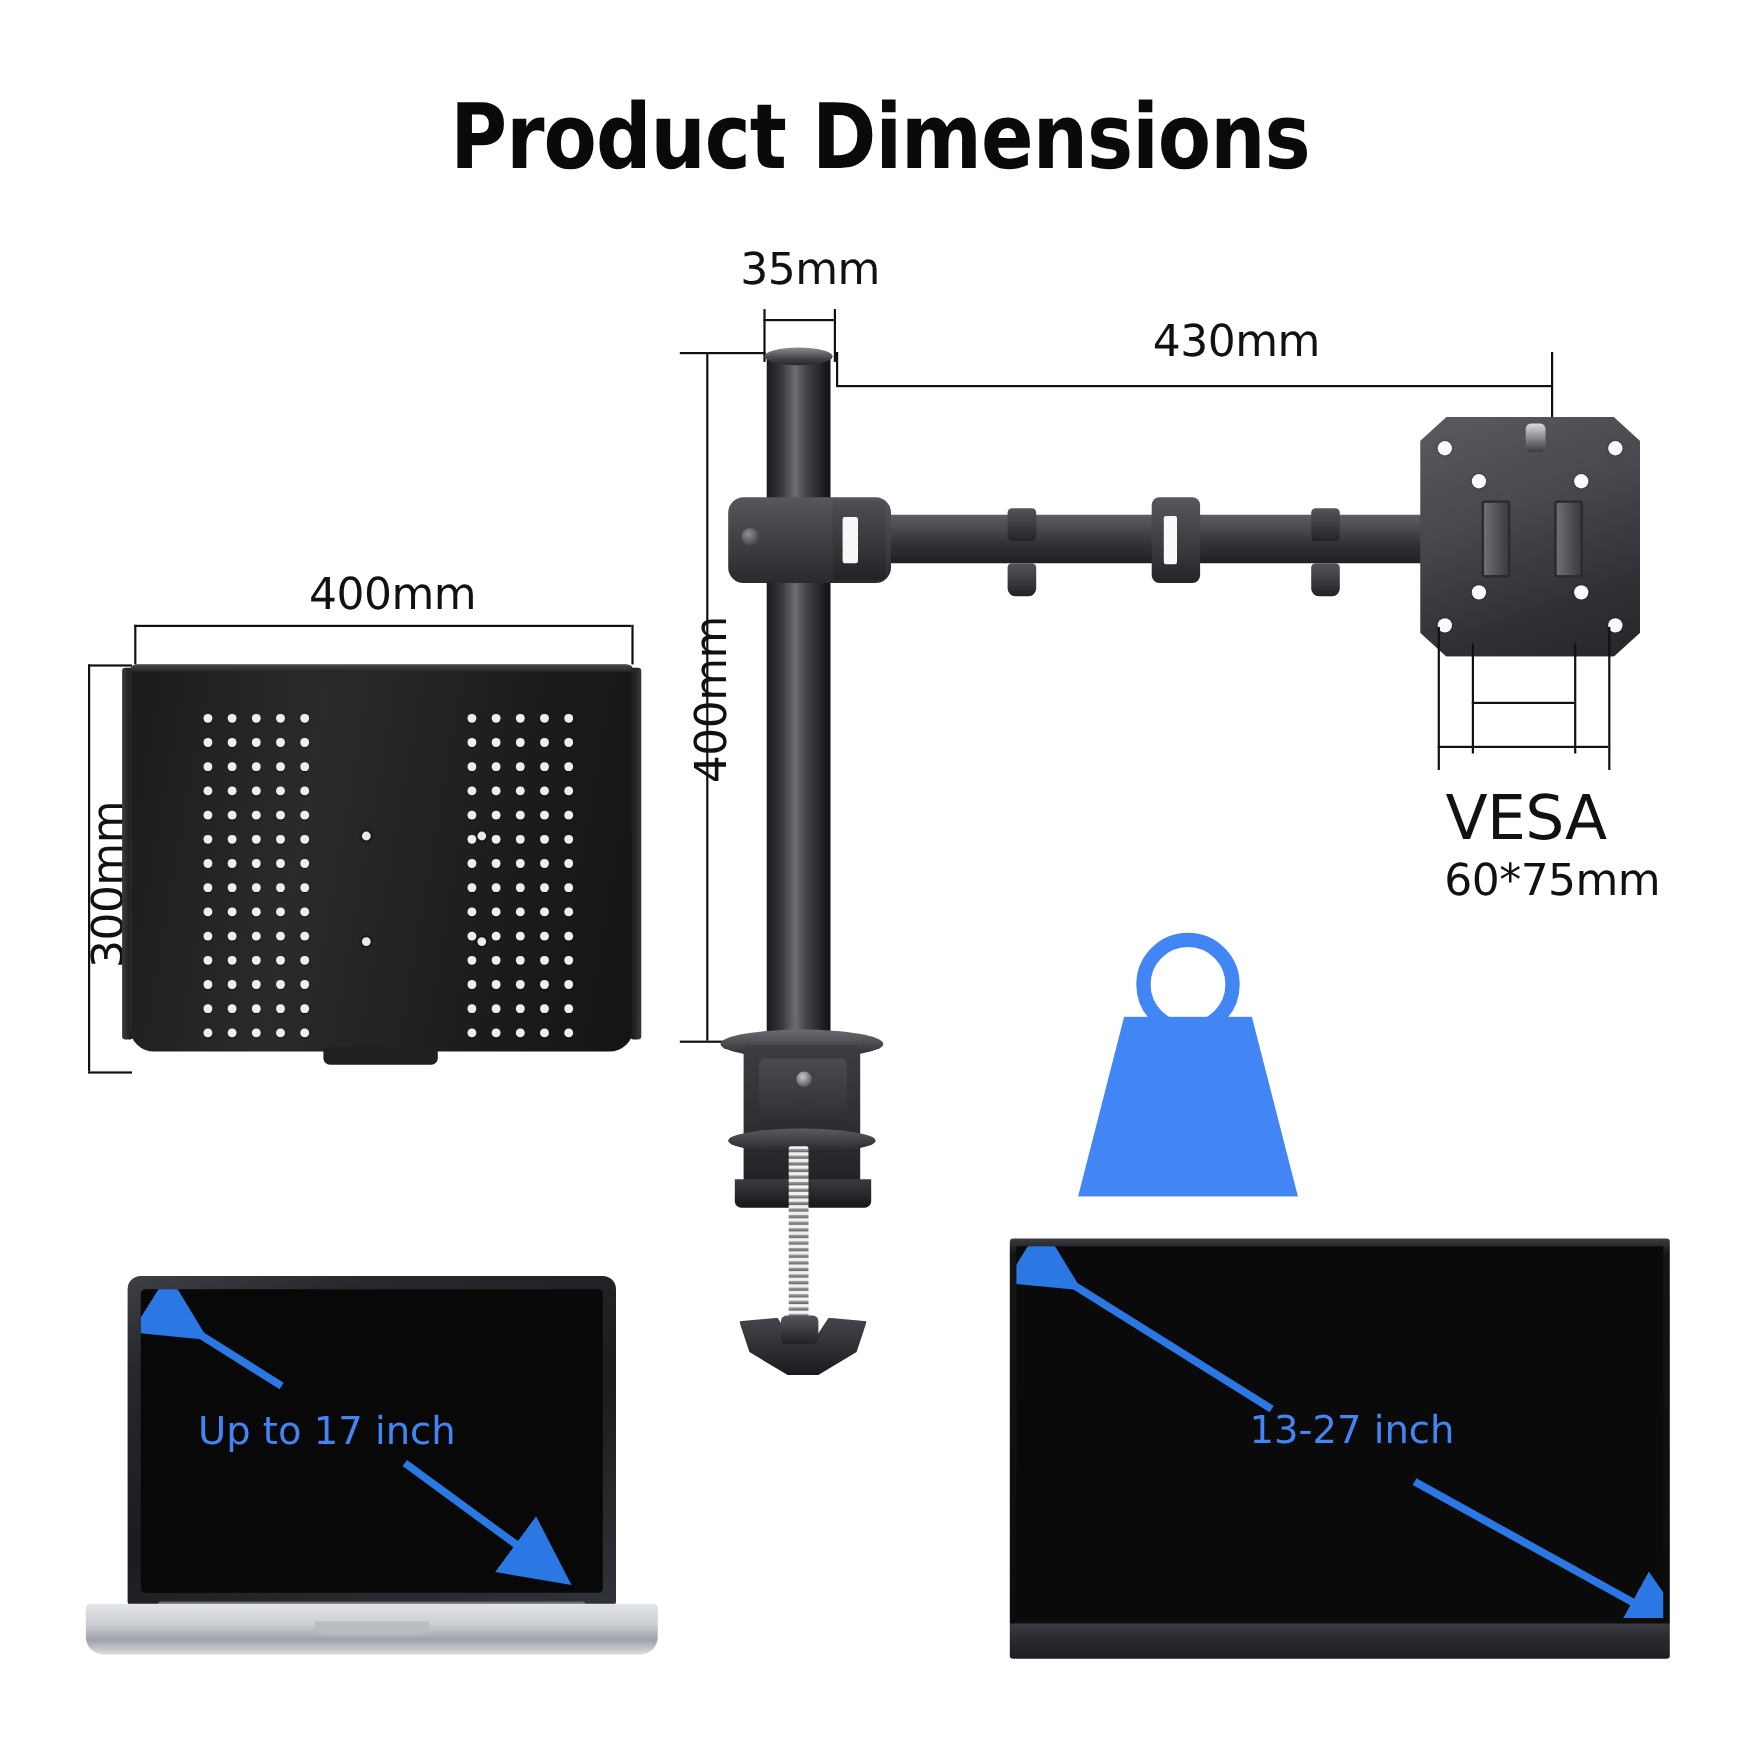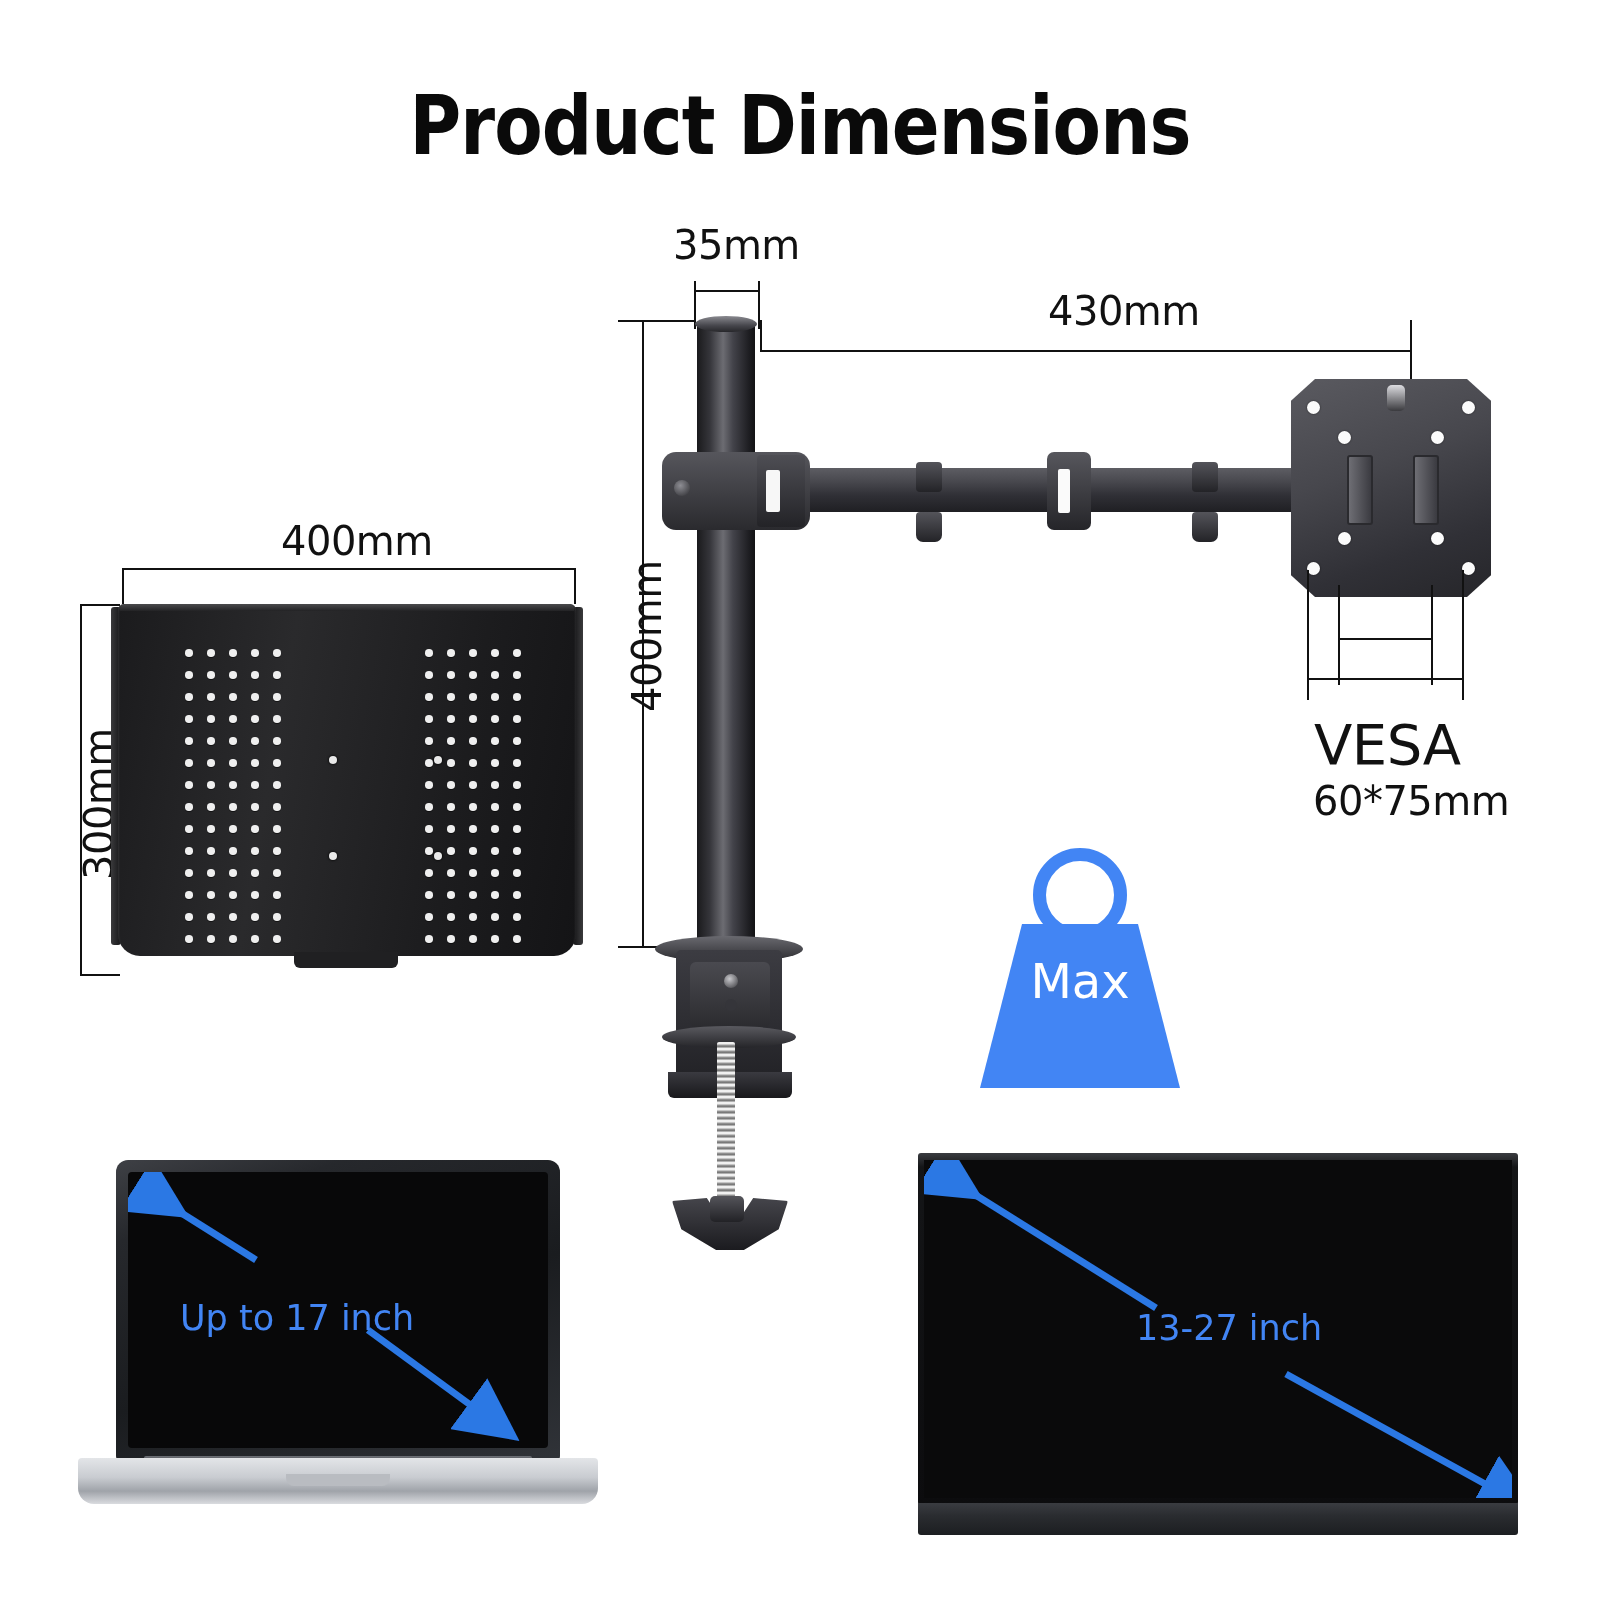--- a/index.html
+++ b/index.html
@@ -391,21 +391,21 @@
     left: 66px; top: 296px;
     width: 388px; height: 12px;
     background: linear-gradient(180deg,#6d7076,#303236);
     border-radius: 2px;
   }
 
   
   .monitor {
     position: absolute;
     left: 918px; top: 1126px;
-    width: 580px; height: 384px; margin-top: 27px;
+    width: 580px; height: 384px;
   }
   .mon-bezel {
     position: absolute;
     left: 0; top: 0;
     width: 600px; height: 352px;
     background: linear-gradient(180deg,#3a3c40 0%, #141517 4%, #0c0c0e 100%);
     border-radius: 3px;
     padding: 5px;
     box-sizing: border-box;
   }
@@ -679,40 +679,39 @@
     <div class="clamp-base"></div>
     <div class="screw-rod"></div>
     <div class="knob"></div>
     <div class="knob-center"></div>
   </div>
 
   <div class="weight">
     <div class="weight-handle"></div>
     <div class="weight-body"></div>
     <div class="weight-label">
-      <div>Max</div>
     </div>
   </div>
 
   <div class="laptop">
     <div class="lt-lid">
       <div class="lt-screen">
         <svg class="overlay" width="420" height="276" viewBox="0 0 420 276">
           <defs>
             <marker id="ah-l1" markerWidth="9" markerHeight="9" refX="7" refY="4.5" orient="auto">
               <path d="M9,0 L9,9 L0,4.5 z" fill="#2b78e4"></path>
             </marker>
             <marker id="ah-l2" markerWidth="9" markerHeight="9" refX="2" refY="4.5" orient="auto">
               <path d="M0,0 L0,9 L9,4.5 z" fill="#2b78e4"></path>
             </marker>
           </defs>
           <line x1="128" y1="88" x2="20" y2="20" stroke="#2b78e4" stroke-width="7" marker-end="url(#ah-l1)"></line>
           <line x1="240" y1="158" x2="352" y2="240" stroke="#2b78e4" stroke-width="7" marker-end="url(#ah-l2)"></line>
         </svg>
-        <div class="screen-label" style="left:52px; top:126px; font-size:35px;">Up to 17 inch</div>
+        <div class="screen-label" style="left:52px; top:110px; font-size:35px;">Up to 17 inch</div>
       </div>
     </div>
     <div class="lt-hinge"></div>
     <div class="lt-base"></div>
     <div class="lt-notch"></div>
   </div>
 
   <div class="monitor">
     <div class="mon-bezel">
       <div class="mon-screen">

